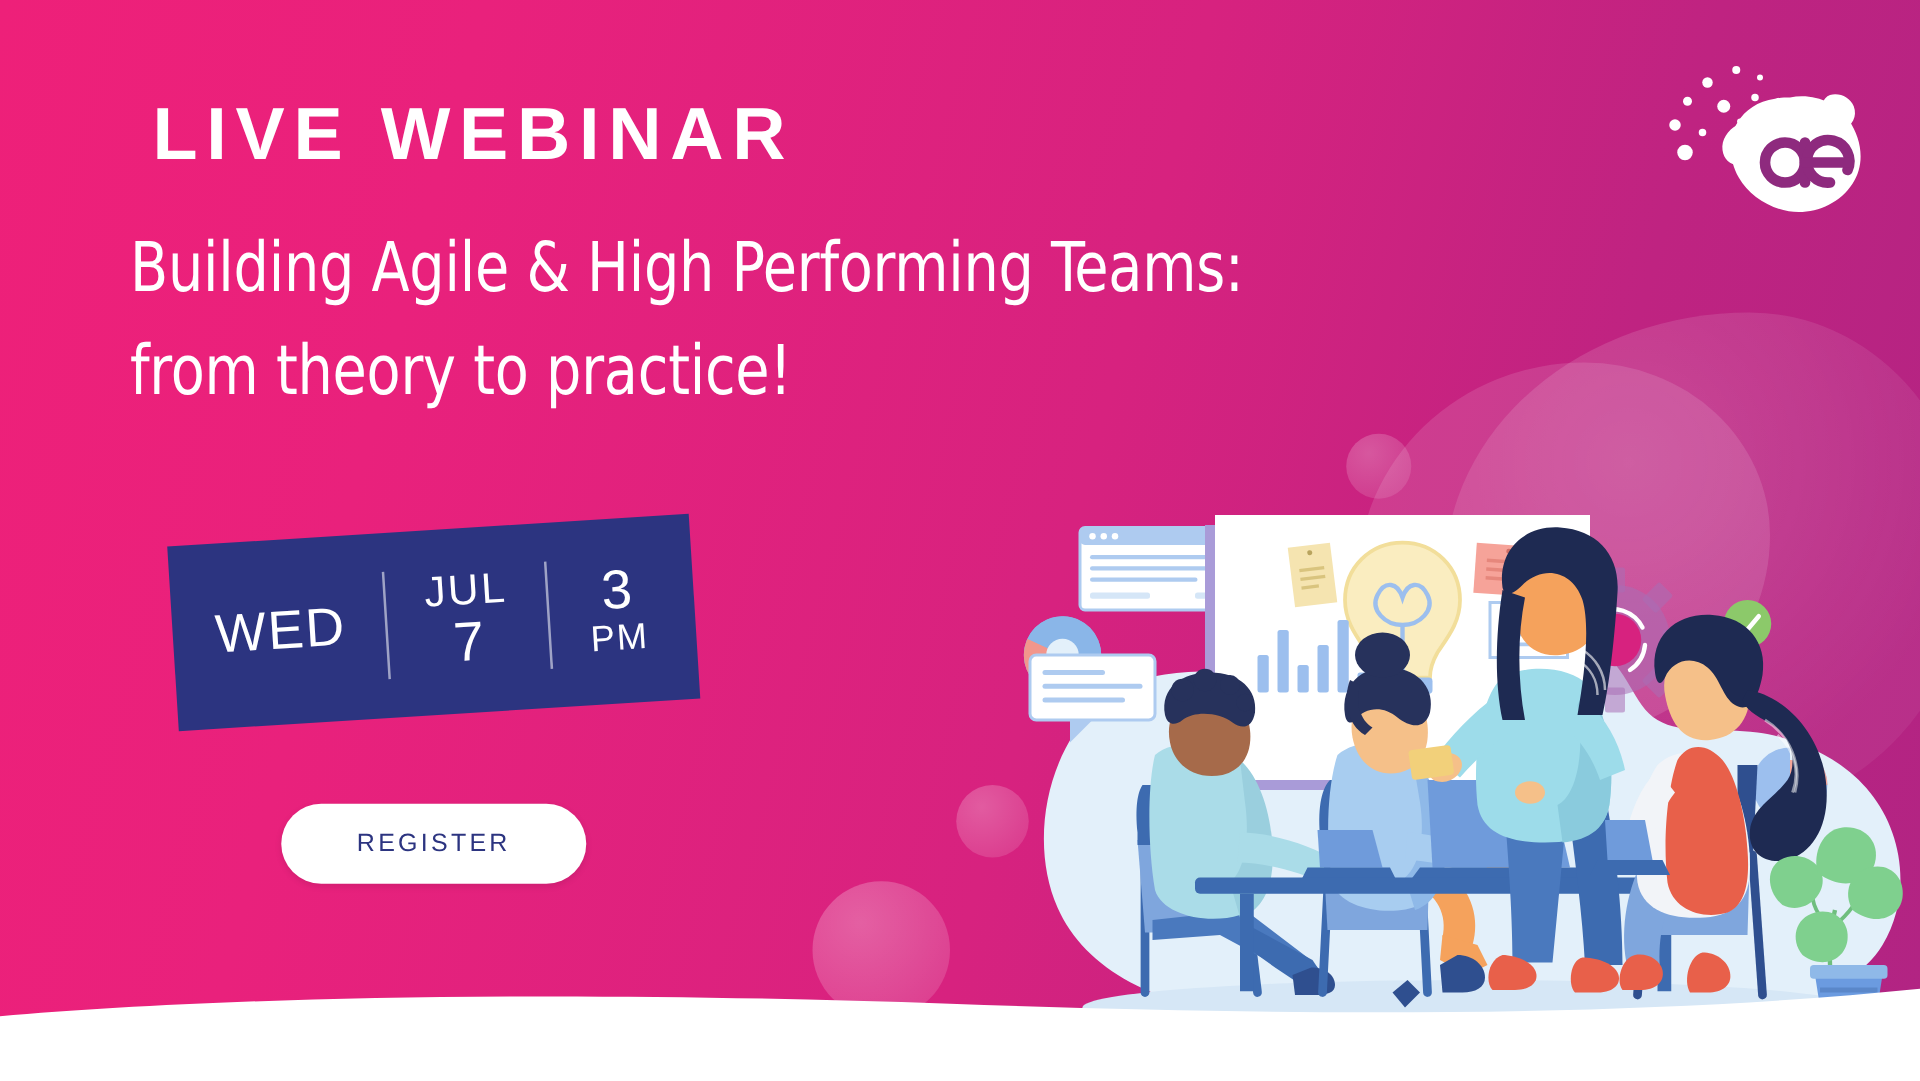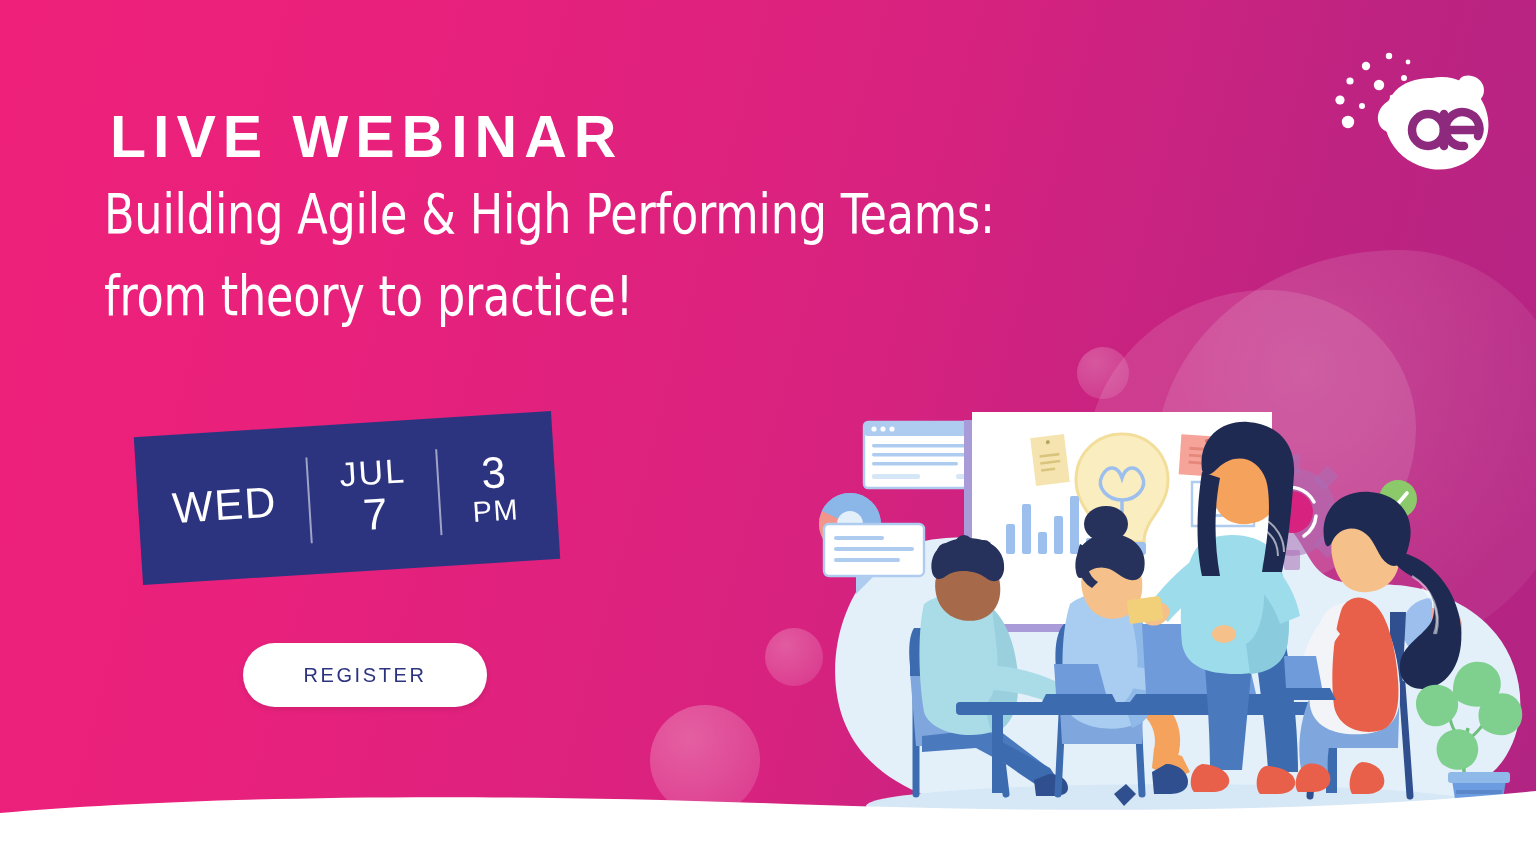--- a/index.html
+++ b/index.html
@@ -34,25 +34,24 @@
   .deco-circle { position:absolute; border-radius:50%; }
   .dc1 { left:650px; top:705px; width:110px; height:110px;
          background:radial-gradient(circle at 35% 30%, rgba(255,255,255,0.28), rgba(255,255,255,0.10)); }
   .dc2 { left:765px; top:628px; width:58px; height:58px;
          background:radial-gradient(circle at 35% 30%, rgba(255,255,255,0.26), rgba(255,255,255,0.09)); }
   .dc3 { left:1077px; top:347px; width:52px; height:52px;
          background:radial-gradient(circle at 35% 30%, rgba(255,255,255,0.24), rgba(255,255,255,0.08)); }
 
   
   .kicker {
-    position:absolute; left:110px; top:78px;
+    position:absolute; left:122px; top:78px;
     font-size:59px; font-weight:700; color:#ffffff;
     letter-spacing:7px; line-height:1;
     font-family:"Liberation Sans","DejaVu Sans",sans-serif;
-    margin-top:30px;
   }
   .headline {
     position:absolute; left:104px; top:174px; width:1180px;
     color:#ffffff; font-size:55px; line-height:1.49; font-weight:400;
     font-family:"DejaVu Sans Condensed","Liberation Sans",sans-serif;
     transform:scaleX(0.9); transform-origin:left top;
     letter-spacing:-0.2px;
   }
   .headline .l2 { display:block; }
 
@@ -72,21 +71,21 @@
   .db-sep { width:2px; height:86px; background:rgba(255,255,255,0.55); }
   .db-date { text-align:center; line-height:1.02; }
   .db-mon { font-size:34px; letter-spacing:2px; display:block; }
   .db-num { font-size:44px; display:block; margin-top:2px; }
   .db-time { text-align:center; line-height:1.02; padding-right:12px; }
   .db-hour { font-size:44px; display:block; }
   .db-mer { font-size:29px; letter-spacing:1.5px; display:block; margin-top:1px; }
 
   
   .register-btn {
-    position:absolute; left:243px; top:643px;
+    position:absolute; left:225px; top:643px;
     width:244px; height:64px; border-radius:32px;
     background:#ffffff; border:none; cursor:pointer;
     color:#2c3480; font-size:20px; letter-spacing:2.6px;
     font-family:"Liberation Sans",sans-serif;
     box-shadow:0 2px 6px rgba(0,0,0,0.10);
   }
 
   
   .logo { position:absolute; right:36px; top:48px; width:168px; height:132px; }
 

